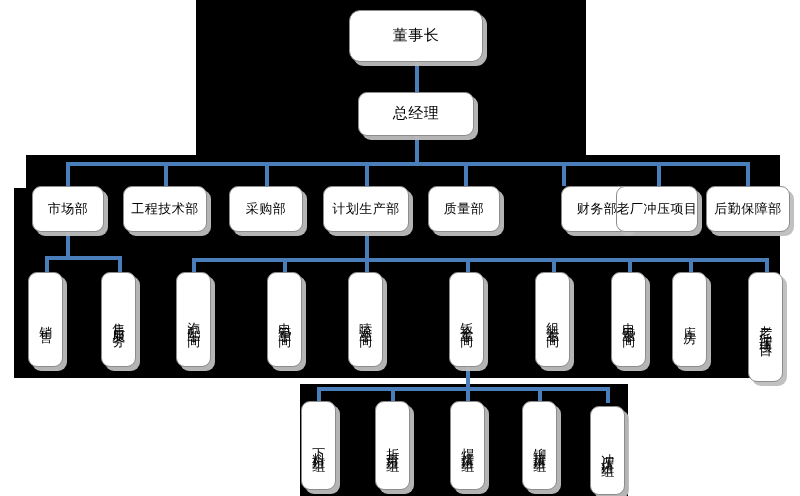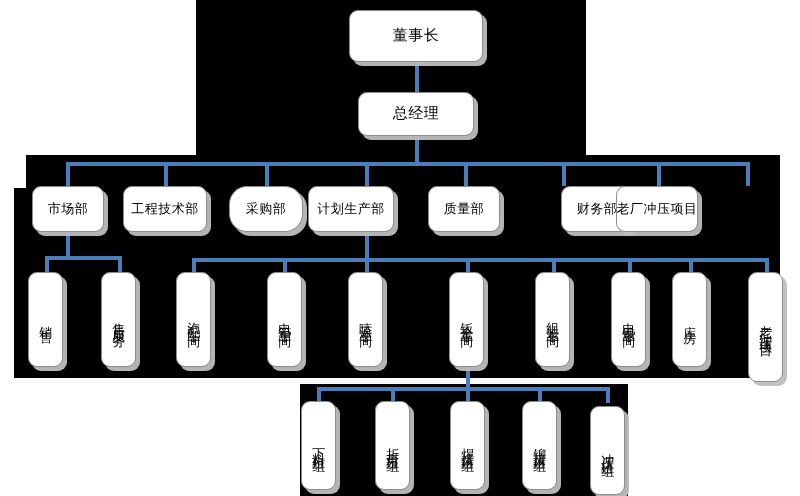--- a/index.html
+++ b/index.html
@@ -92,31 +92,32 @@
   <div class="conn v" style="left:765px;top:258px;height:16px;"></div>
 
   <div class="conn v" style="left:466px;top:367px;height:22px;"></div>
   <div class="conn h" style="left:317px;top:387px;width:293px;"></div>
   <div class="conn v" style="left:317px;top:387px;height:16px;"></div>
   <div class="conn v" style="left:391px;top:387px;height:16px;"></div>
   <div class="conn v" style="left:466px;top:387px;height:16px;"></div>
   <div class="conn v" style="left:538px;top:387px;height:16px;"></div>
   <div class="conn v" style="left:606px;top:387px;height:16px;"></div>
 
-  <div class="node h-text top" style="left:349px;top:10px;width:134px;height:52px;">董事长</div>
+  <div class="node h-text top" style="left:349px;top:10px;width:134px;height:52px;border-radius:11px;">董事长</div>
 
   <div class="node h-text" style="left:32px;top:186px;width:72px;height:46px;">市场部</div>
 
   <div class="node h-text top" style="left:358px;top:92px;width:116px;height:44px;">总经理</div>
   <div class="node h-text" style="left:123px;top:186px;width:84px;height:46px;text-align:right;">工程技术部</div>
-  <div class="node h-text" style="left:229px;top:186px;width:74px;height:46px;border-radius:18px;">采购部</div>
-  <div class="node h-text" style="left:308px;top:186px;width:86px;height:46px;">计划生产部</div>
+  <div class="node h-text" style="left:229px;top:186px;width:74px;height:46px;">采购部</div>
+  <div class="node h-text" style="left:323px;top:186px;width:86px;height:46px;">计划生产部</div>
   <div class="node h-text" style="left:428px;top:186px;width:72px;height:46px;">质量部</div>
   <div class="node h-text" style="left:526px;top:186px;width:72px;height:46px;margin-left:35px;">财务部</div>
   <div class="node h-text" style="left:616px;top:186px;width:82px;height:46px;">老厂冲压项目</div>
+  <div class="node h-text" style="left:706px;top:186px;width:84px;height:46px;">后勤保障部</div>
 
   <div class="node v-text" style="left:28px;top:272px;width:35px;height:95px;">销售</div>
   <div class="node v-text" style="left:101px;top:272px;width:35px;height:95px;">售后服务</div>
 
   <div class="node v-text" style="left:176px;top:272px;width:35px;height:95px;">汽配车间</div>
   <div class="node v-text" style="left:267px;top:272px;width:35px;height:95px;">电箱车间</div>
   <div class="node v-text" style="left:348px;top:272px;width:35px;height:95px;">喷涂车间</div>
   <div class="node v-text" style="left:449px;top:272px;width:35px;height:95px;">钣金车间</div>
   <div class="node v-text" style="left:535px;top:272px;width:35px;height:95px;">组装车间</div>
   <div class="node v-text" style="left:611px;top:272px;width:35px;height:95px;">电镀车间</div>

